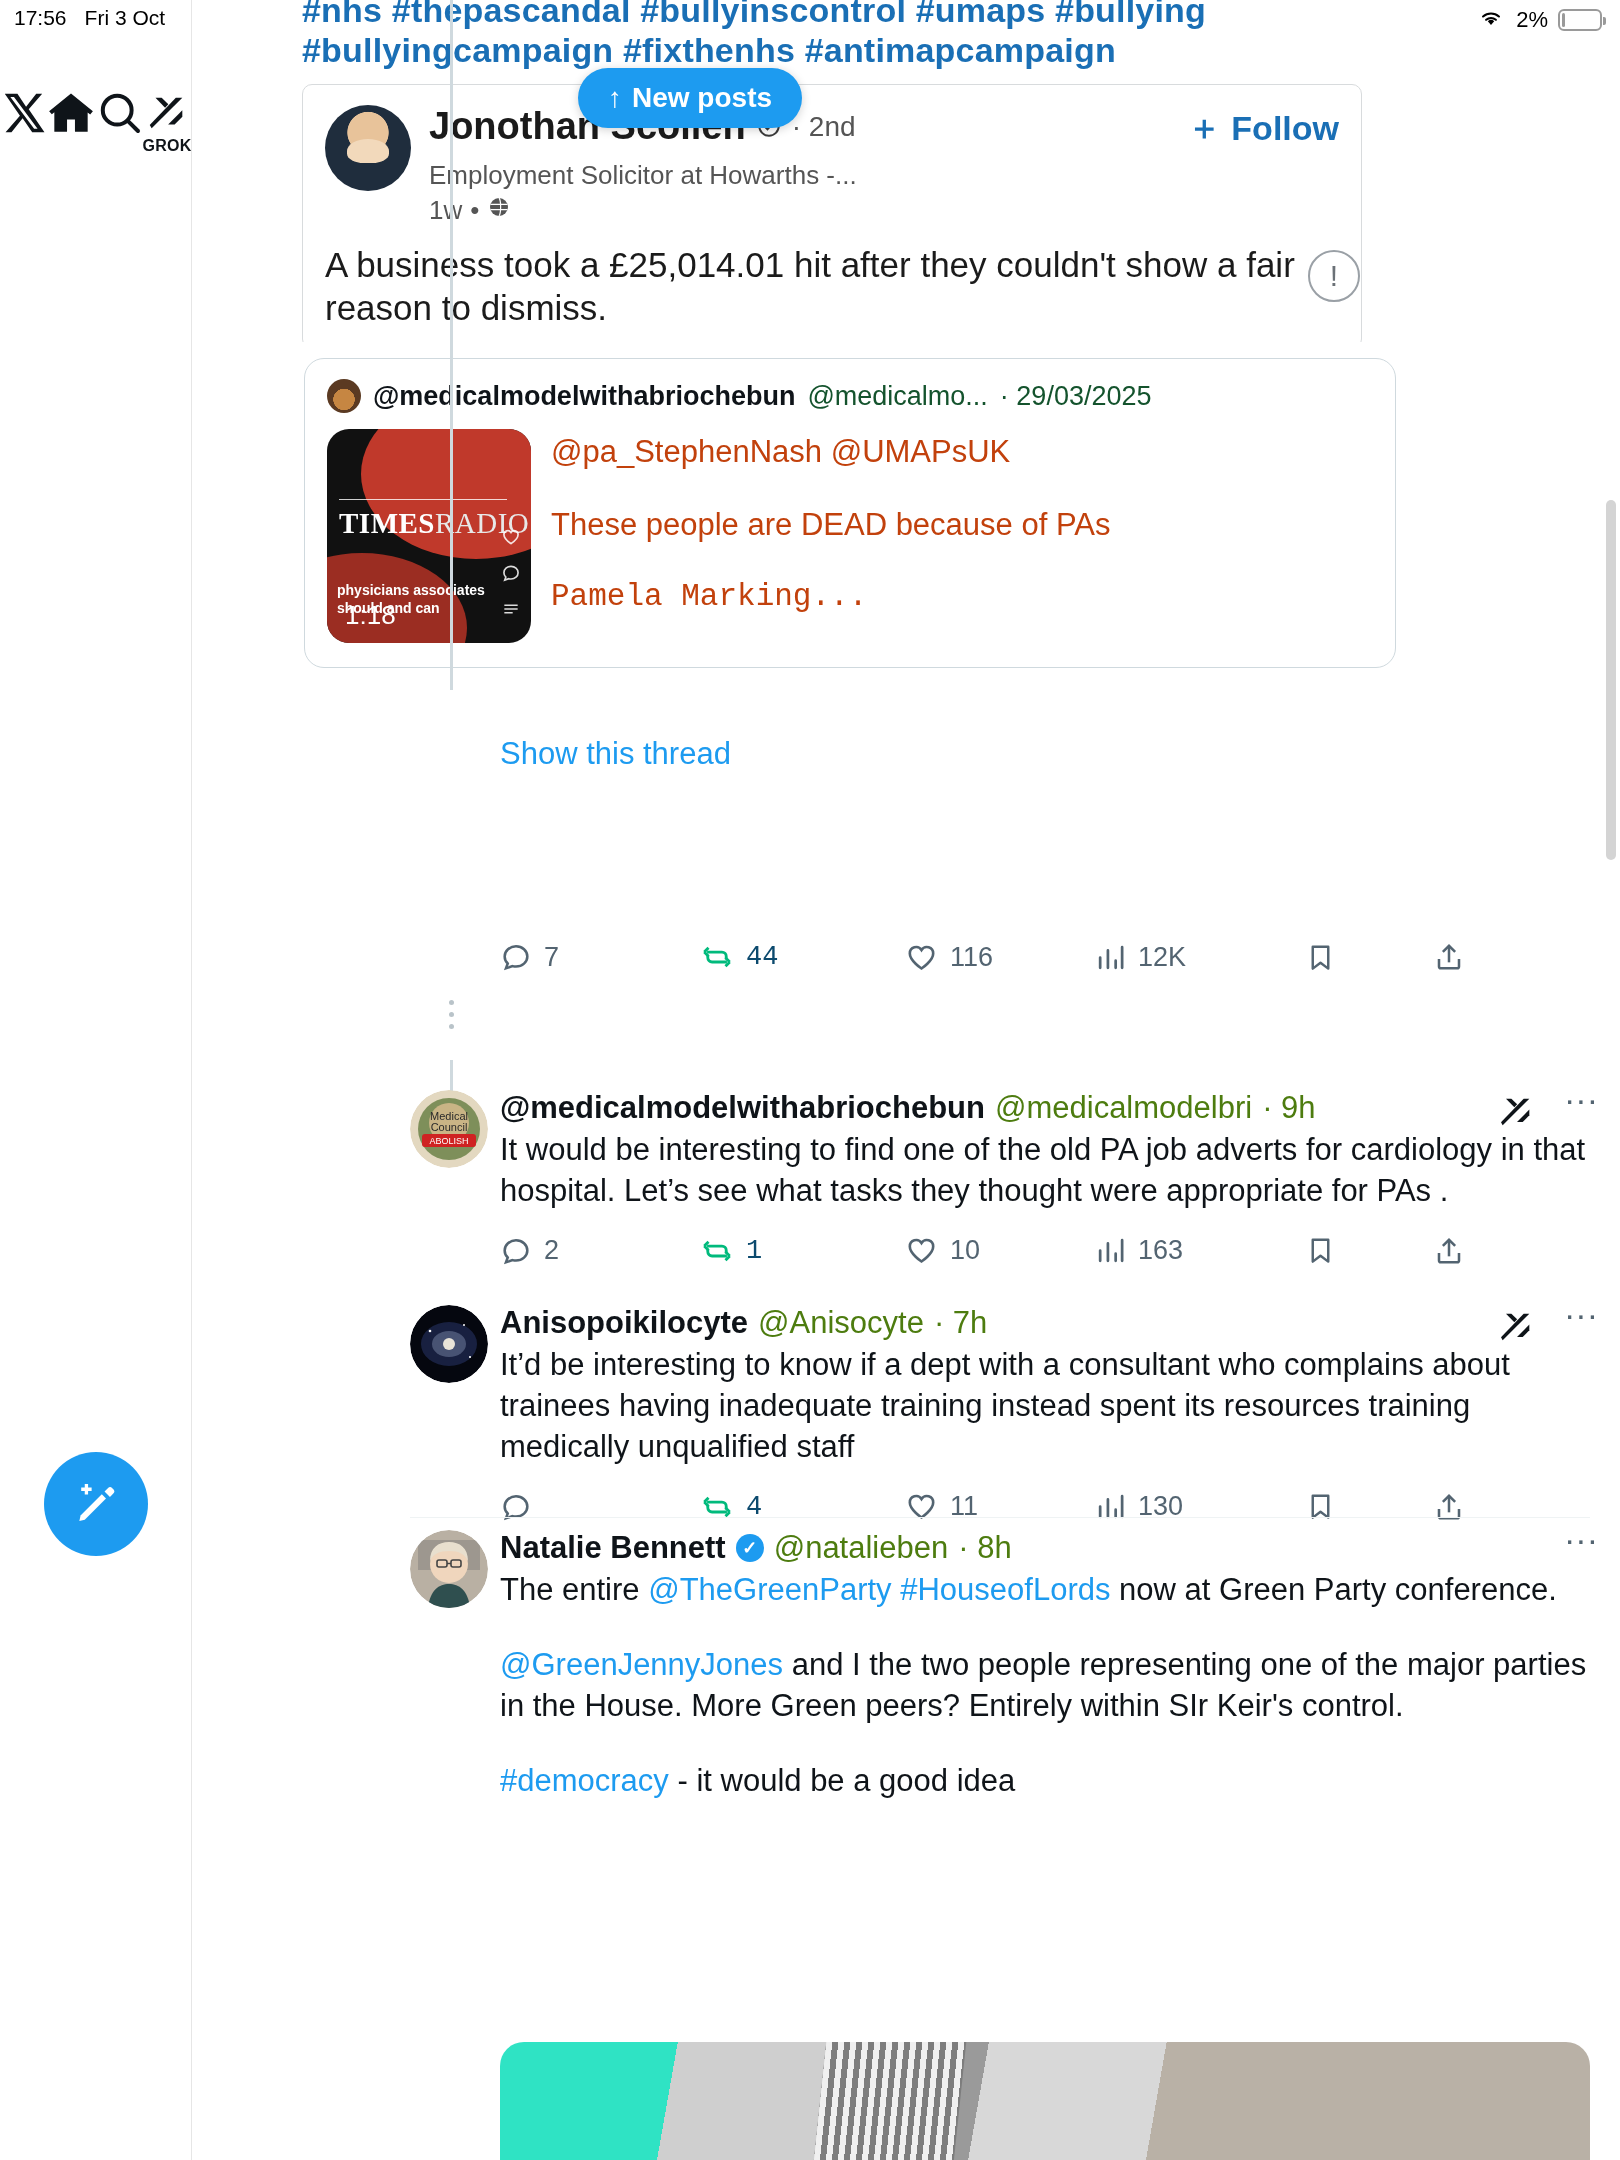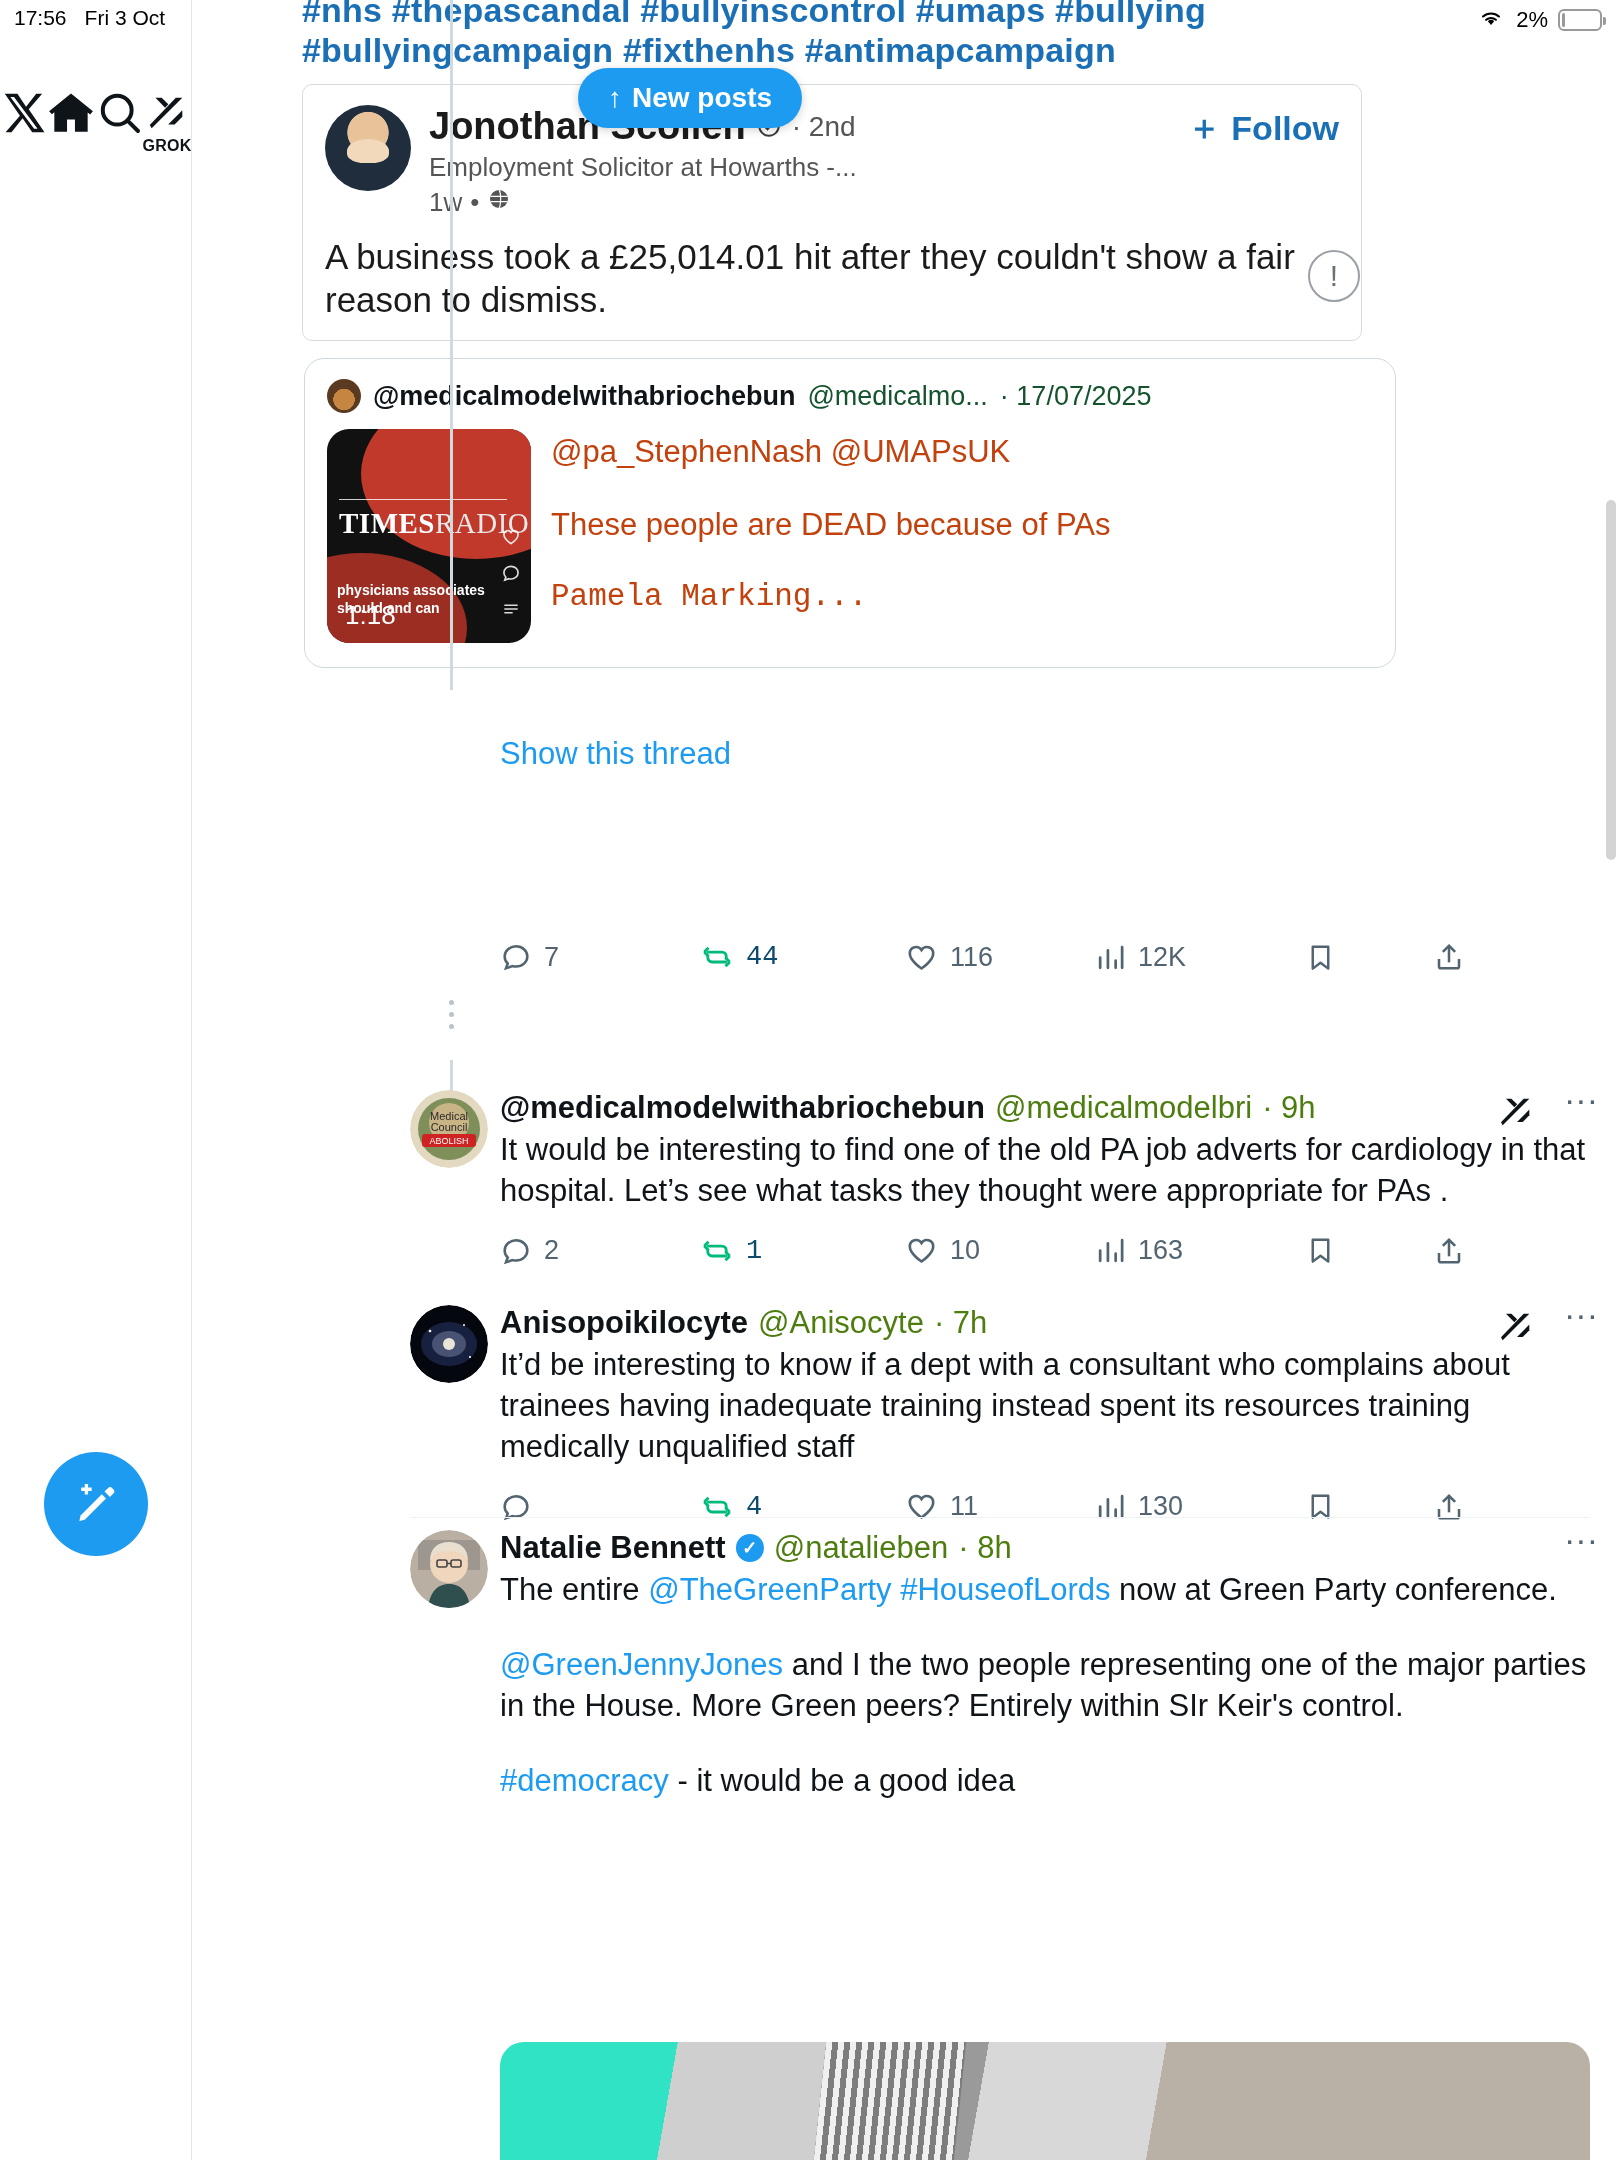--- a/index.html
+++ b/index.html
@@ -95,21 +95,21 @@
   .li-avatar {
     width: 86px; height: 86px; border-radius: 50%;
     background: radial-gradient(circle at 50% 32%, #e8c39a 0 28%, #1f2d3d 29% 100%);
     position: relative; overflow:hidden; flex: none;
   }
   .li-avatar:after{
     content:""; position:absolute; left:22px; top:34px; width:42px; height:24px;
     background:#f2d9bb; border-radius: 50% 50% 40% 40%;
   }
   .li-name { font-size: 38px; font-weight: 700; color:#1b1b1b; display:flex; align-items:center; gap:10px; }
-  .li-sub { font-size: 26px; color:#555; margin-top: 4px; }
+  .li-sub { font-size: 26px; color:#555; margin-top: 12px; }
   .li-meta { font-size: 26px; color:#555; margin-top: 4px; display:flex; align-items:center; gap:8px;}
   .li-follow {
     margin-left: auto; color:#1a6fb5; font-size: 34px; font-weight: 700; display:flex; align-items:center; gap:10px;
   }
   .li-body { font-size: 35px; color:#1b1b1b; line-height: 1.22; margin-top: 18px; }
   .li-warn {
     position:absolute; right: 42px; bottom: 40px; width: 52px; height: 52px; border-radius:26px;
     border: 2px solid #9aa0a6; color:#6b7177; display:flex; align-items:center; justify-content:center;
     font-size: 30px; background:#fff;
   }
@@ -345,21 +345,21 @@
     <div class="new-posts">
       <span>↑</span>
       <span>New posts</span>
     </div>
 
     <div class="quote-card">
       <div class="qc-head">
         <span class="qc-av"></span>
         <span class="qc-name">@medicalmodelwithabriochebun</span>
         <span class="qc-handle">@medicalmo...</span>
-        <span class="qc-handle">· 17/07/2025</span>
+        <span class="qc-handle">· 29/03/2025</span>
       </div>
       <div class="qc-body">
         <div class="qc-thumb">
           <div class="swoosh"></div>
           <div class="swoosh2"></div>
           <div class="line"></div>
           <div class="logo"><b>TIMES</b><i>RADIO</i></div>
           <div class="cap">physicians associates should and can</div>
           <div class="dur">1:18</div>
           <div class="side">

